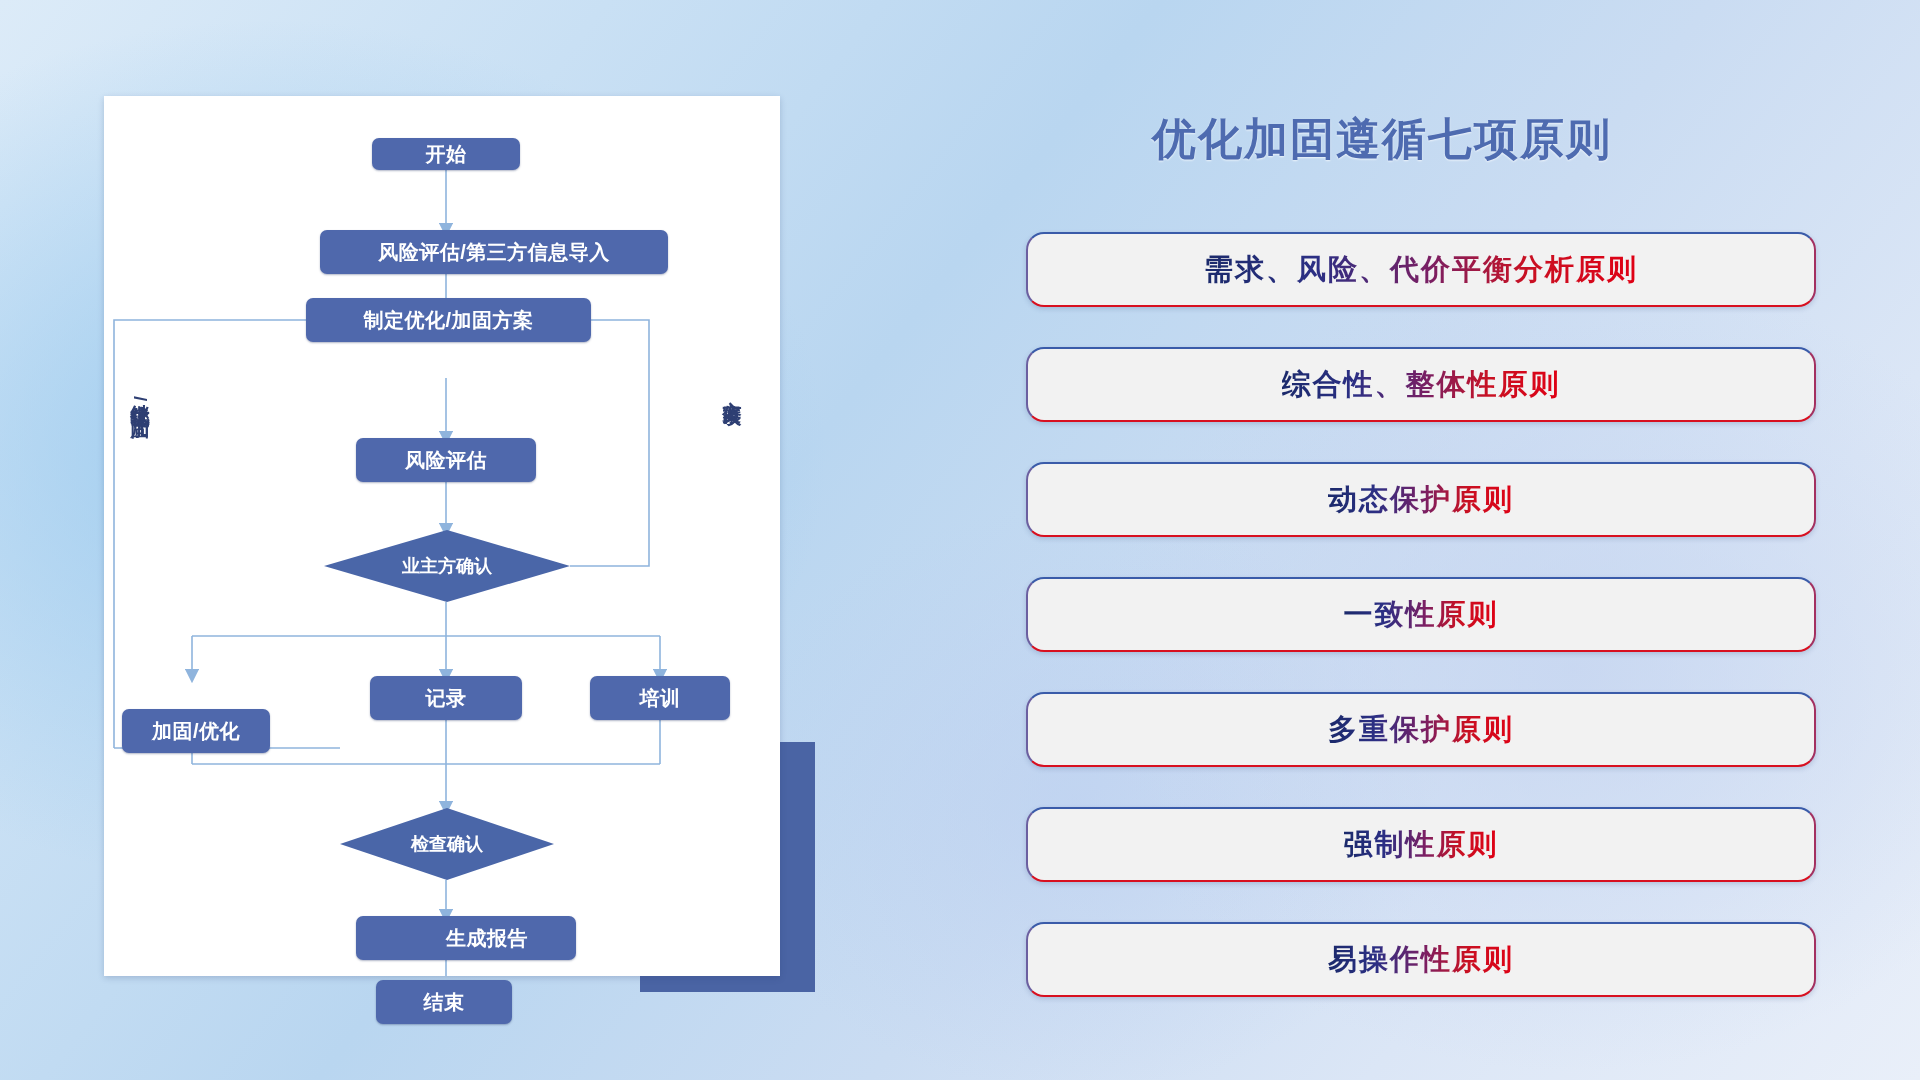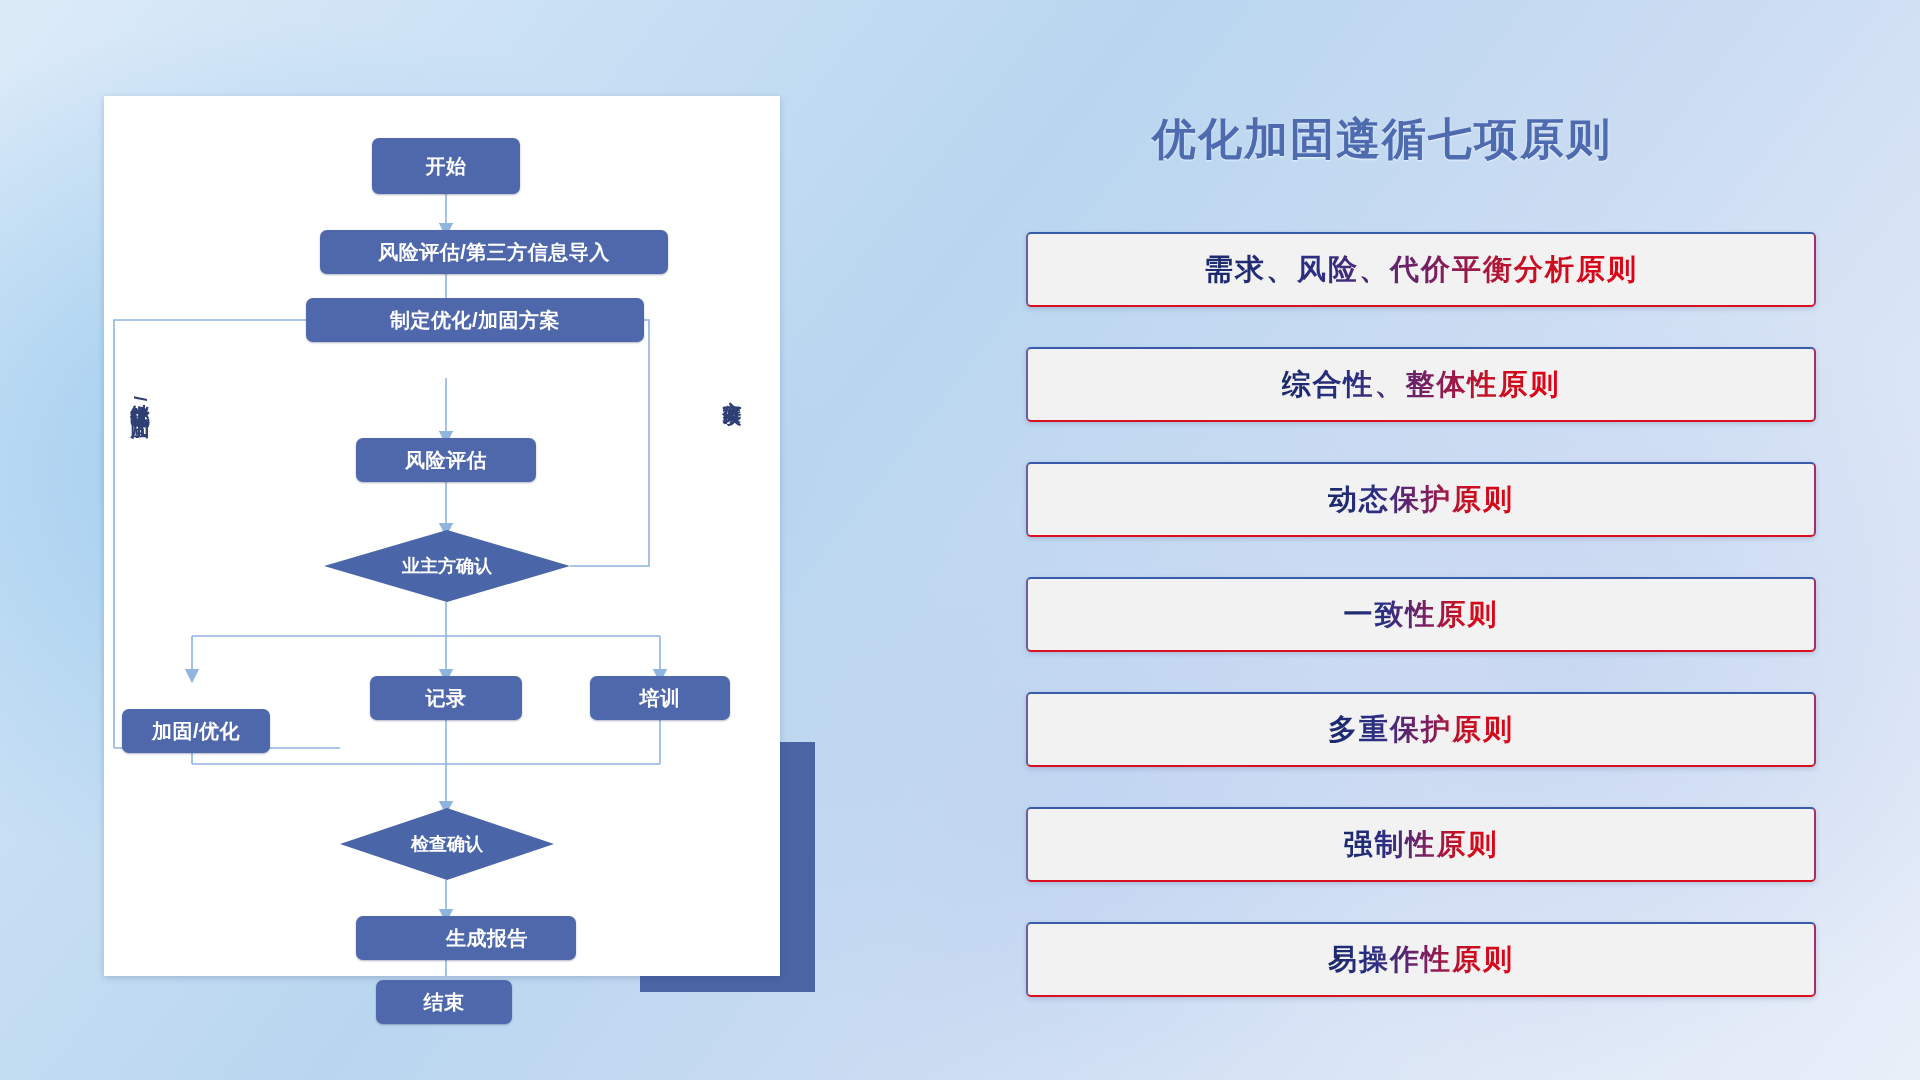--- a/index.html
+++ b/index.html
@@ -105,21 +105,21 @@
     left: 1026px;
     top: 232px;
     width: 790px;
   }
 
   .principle {
     position: relative;
     height: 71px;
     margin-bottom: 40px;
     background: #f2f2f2;
-    border-radius: 5px;
+    border-radius: 18px;
     border-top: 2px solid #3a5ba9;
     border-left: 2px solid #6b5fa0;
     border-right: 2px solid #a33060;
     border-bottom: 2px solid #d81020;
     box-shadow: 0 2px 5px rgba(60,80,130,0.22);
     display: flex;
     align-items: center;
     justify-content: center;
   }
 
@@ -176,29 +176,29 @@
         <path d="M342,624 L342,712" marker-end="url(#ah)"></path>
 
         <path d="M10,652 L236,652"></path>
 
         <path d="M342,784 L342,820" marker-end="url(#ah)"></path>
 
         <path d="M342,864 L342,884"></path>
       </g>
     </svg>
 
-    <div class="node" style="left:268px; top:42px; width:148px; height:56px; font-size:20px;justify-content:center;">
+    <div class="node" style="left:268px; top:42px; width:148px; height:32px; font-size:20px;justify-content:center;">
       <span>开始</span>
     </div>
 
     <div class="node" style="left:168px; top:134px; width:348px; height:44px; font-size:20px;margin-left:48px;">
       <span>风险评估/第三方信息导入</span>
     </div>
 
-    <div class="node" style="left:202px; top:202px; width:338px; height:44px; font-size:20px;">
+    <div class="node" style="left:202px; top:202px; width:285px; height:44px; font-size:20px;">
       <span>制定优化/加固方案</span>
     </div>
 
     <div class="node" style="left:252px; top:342px; width:180px; height:44px; font-size:20px;">
       <span>风险评估</span>
     </div>
 
     <div class="diamond" style="left:220px; top:434px; width:246px; height:72px; font-size:18px;">
       <span>业主方确认</span>
     </div>

